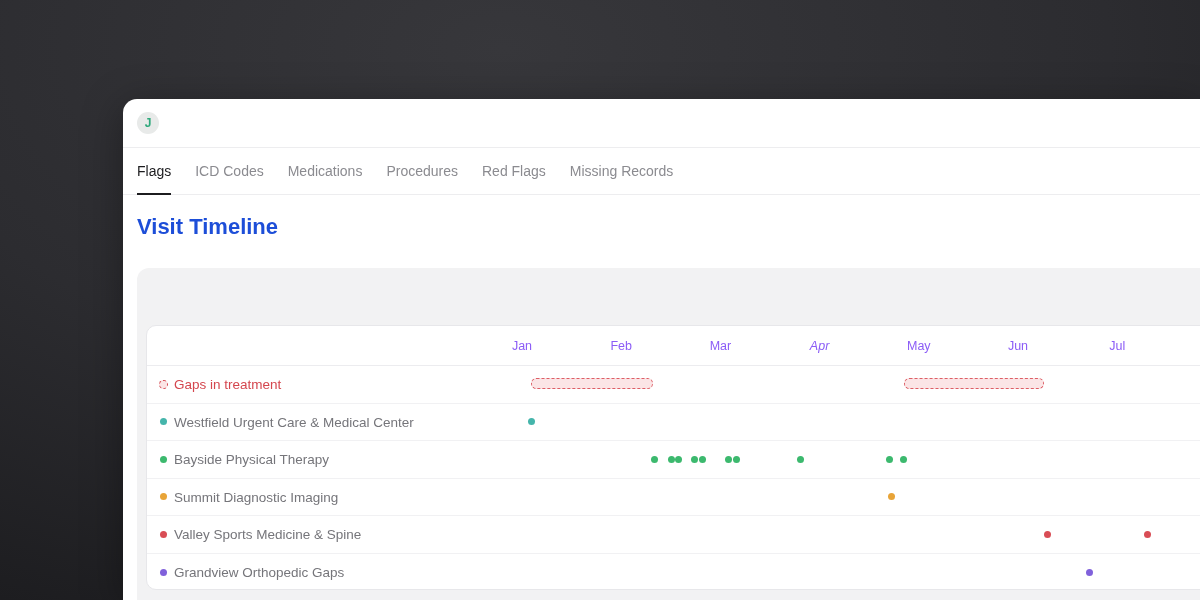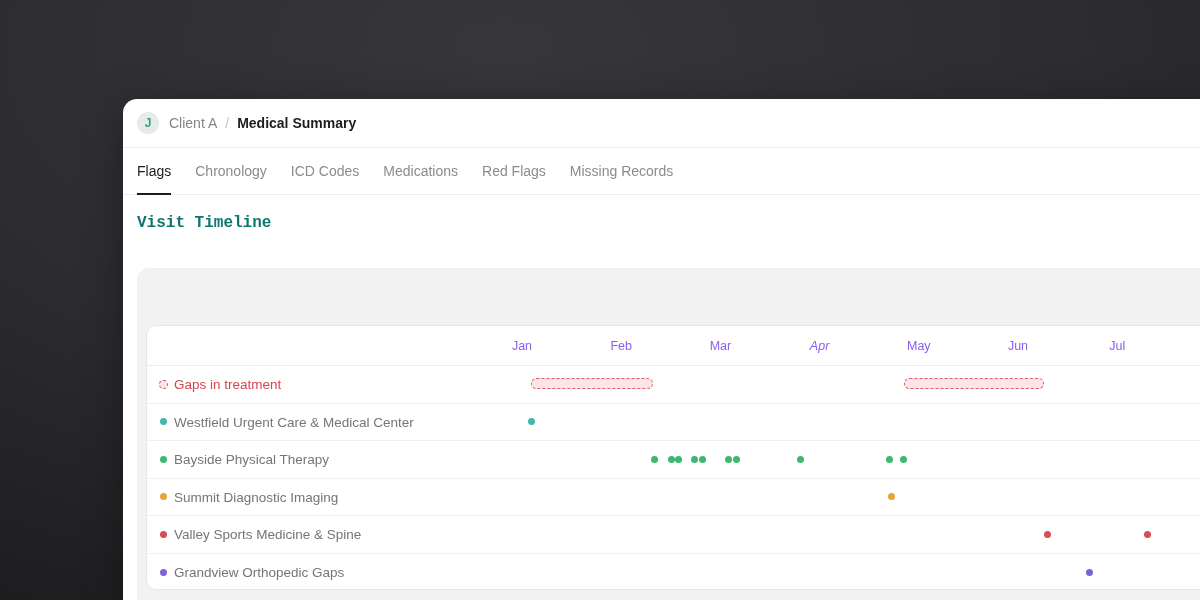--- a/index.html
+++ b/index.html
@@ -32,21 +32,21 @@
     height:47px;display:flex;align-items:stretch;gap:24px;padding:0 14px;
     border-bottom:1px solid #ededef;box-sizing:border-box;
   }
   .tab{
     display:flex;align-items:center;font-size:14px;color:#8b8b90;
     border-bottom:2px solid transparent;margin-bottom:-1px;cursor:pointer;white-space:nowrap;
   }
   .tab.active{color:#1c1c1f;border-bottom-color:#1c1c1f;}
   
   .title{
-    margin:19px 14px 0 14px;font-size:16px;font-weight:700;color:#0f766e;font-family:Liberation Mono, monospace;
+    margin:19px 14px 0 14px;font-size:22px;font-weight:700;color:#1d4ed8;
   }
   
   .chart-outer{
     position:absolute;left:14px;right:-60px;top:169px;bottom:-20px;
     background:#f2f2f3;border-radius:12px;
   }
   .chart-panel{
     position:absolute;left:9px;right:40px;top:57px;height:265px;
     background:#ffffff;border:1px solid #e7e7ea;border-radius:10px;
     box-sizing:border-box;overflow:hidden;
@@ -86,32 +86,27 @@
   }
 </style>
 </head>
 <body>
 
 <div class="stage">
   <div class="card">
 
     <div class="card-header">
       <div class="avatar">J</div>
-      <div class="crumb">
-        <span class="crumb-client">Client A</span>
-        <span class="crumb-sep">/</span>
-        <span class="crumb-page">Medical Summary</span>
-      </div>
     </div>
 
     <nav class="tabs" id="tabs">
         <div class="tab active">Flags</div>
-        <div class="tab">Chronology</div>
         <div class="tab">ICD Codes</div>
         <div class="tab">Medications</div>
+        <div class="tab">Procedures</div>
         <div class="tab">Red Flags</div>
         <div class="tab">Missing Records</div>
       </nav>
 
     <h1 class="title">Visit Timeline</h1>
 
     <div class="chart-outer">
       <div class="chart-panel">
         <div class="month-row" id="months">
             <div class="month-label" style="left: 375px;">Jan</div>

